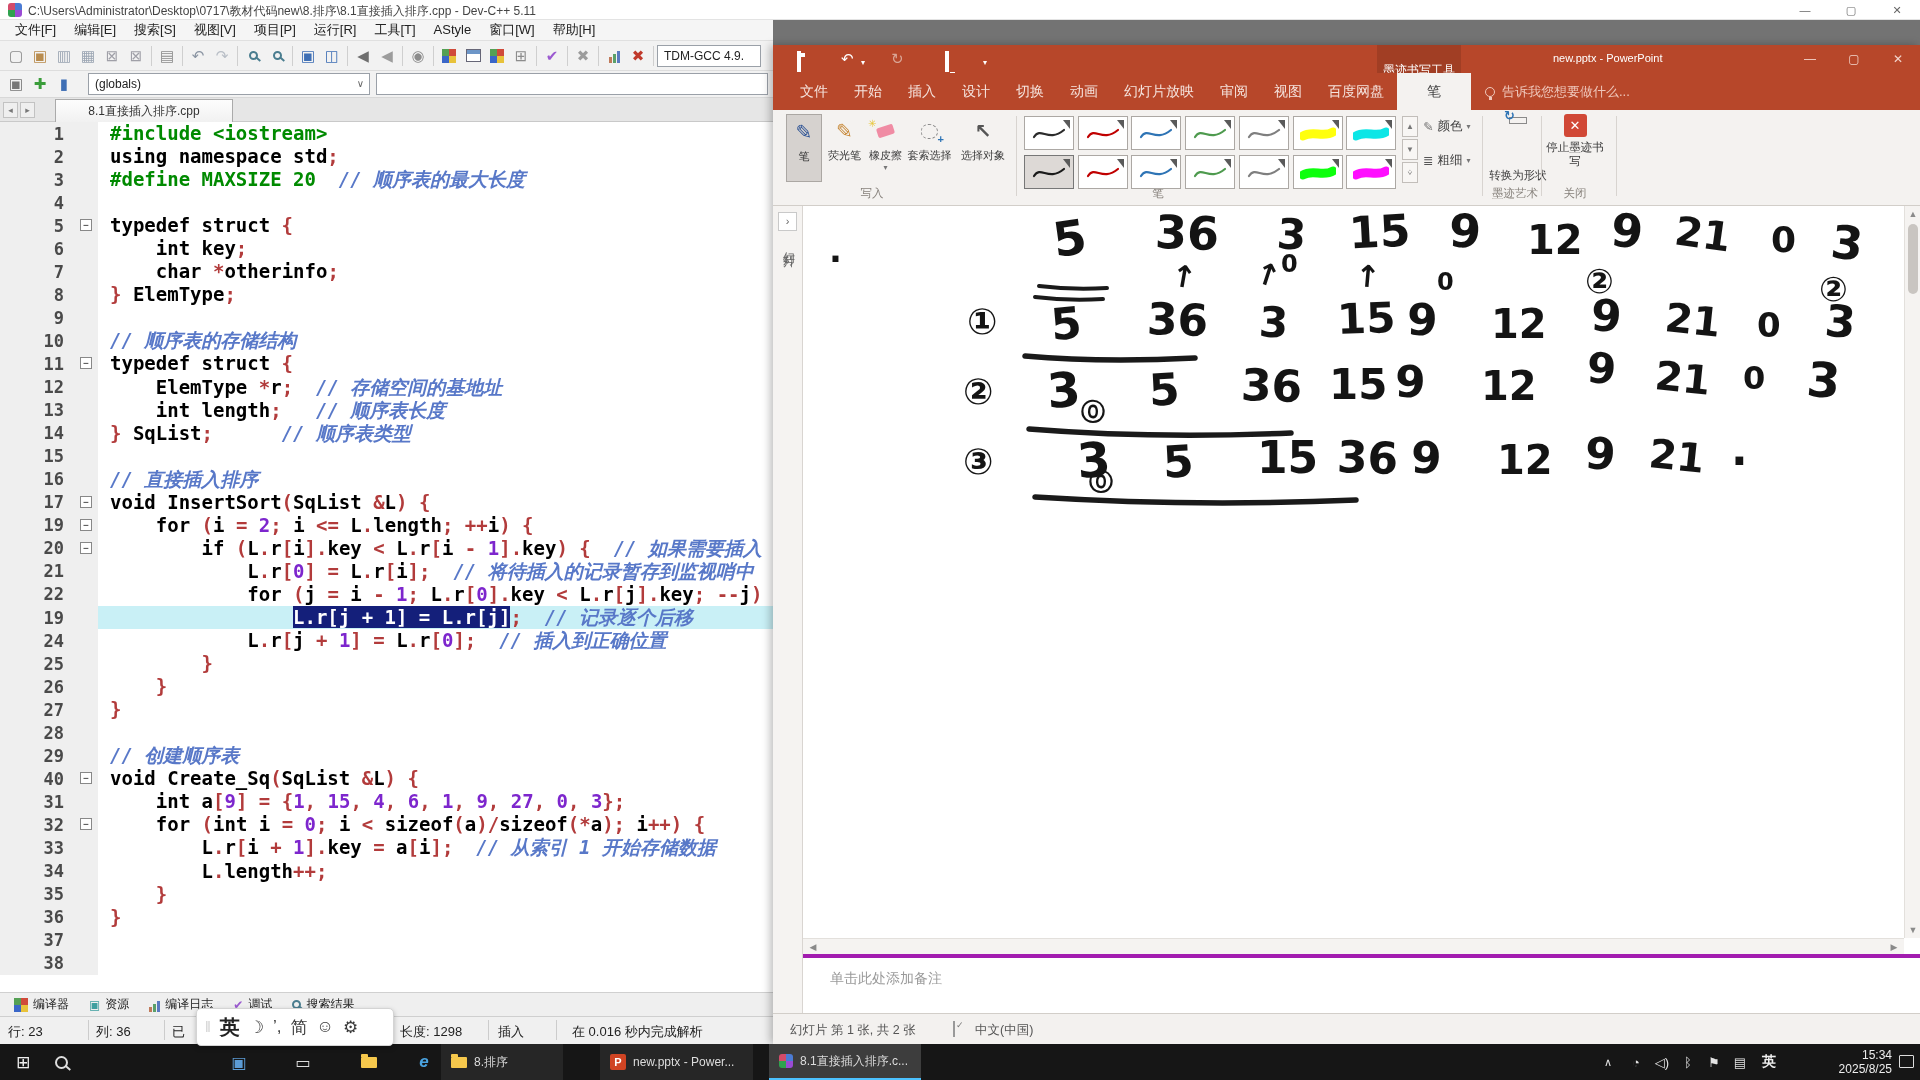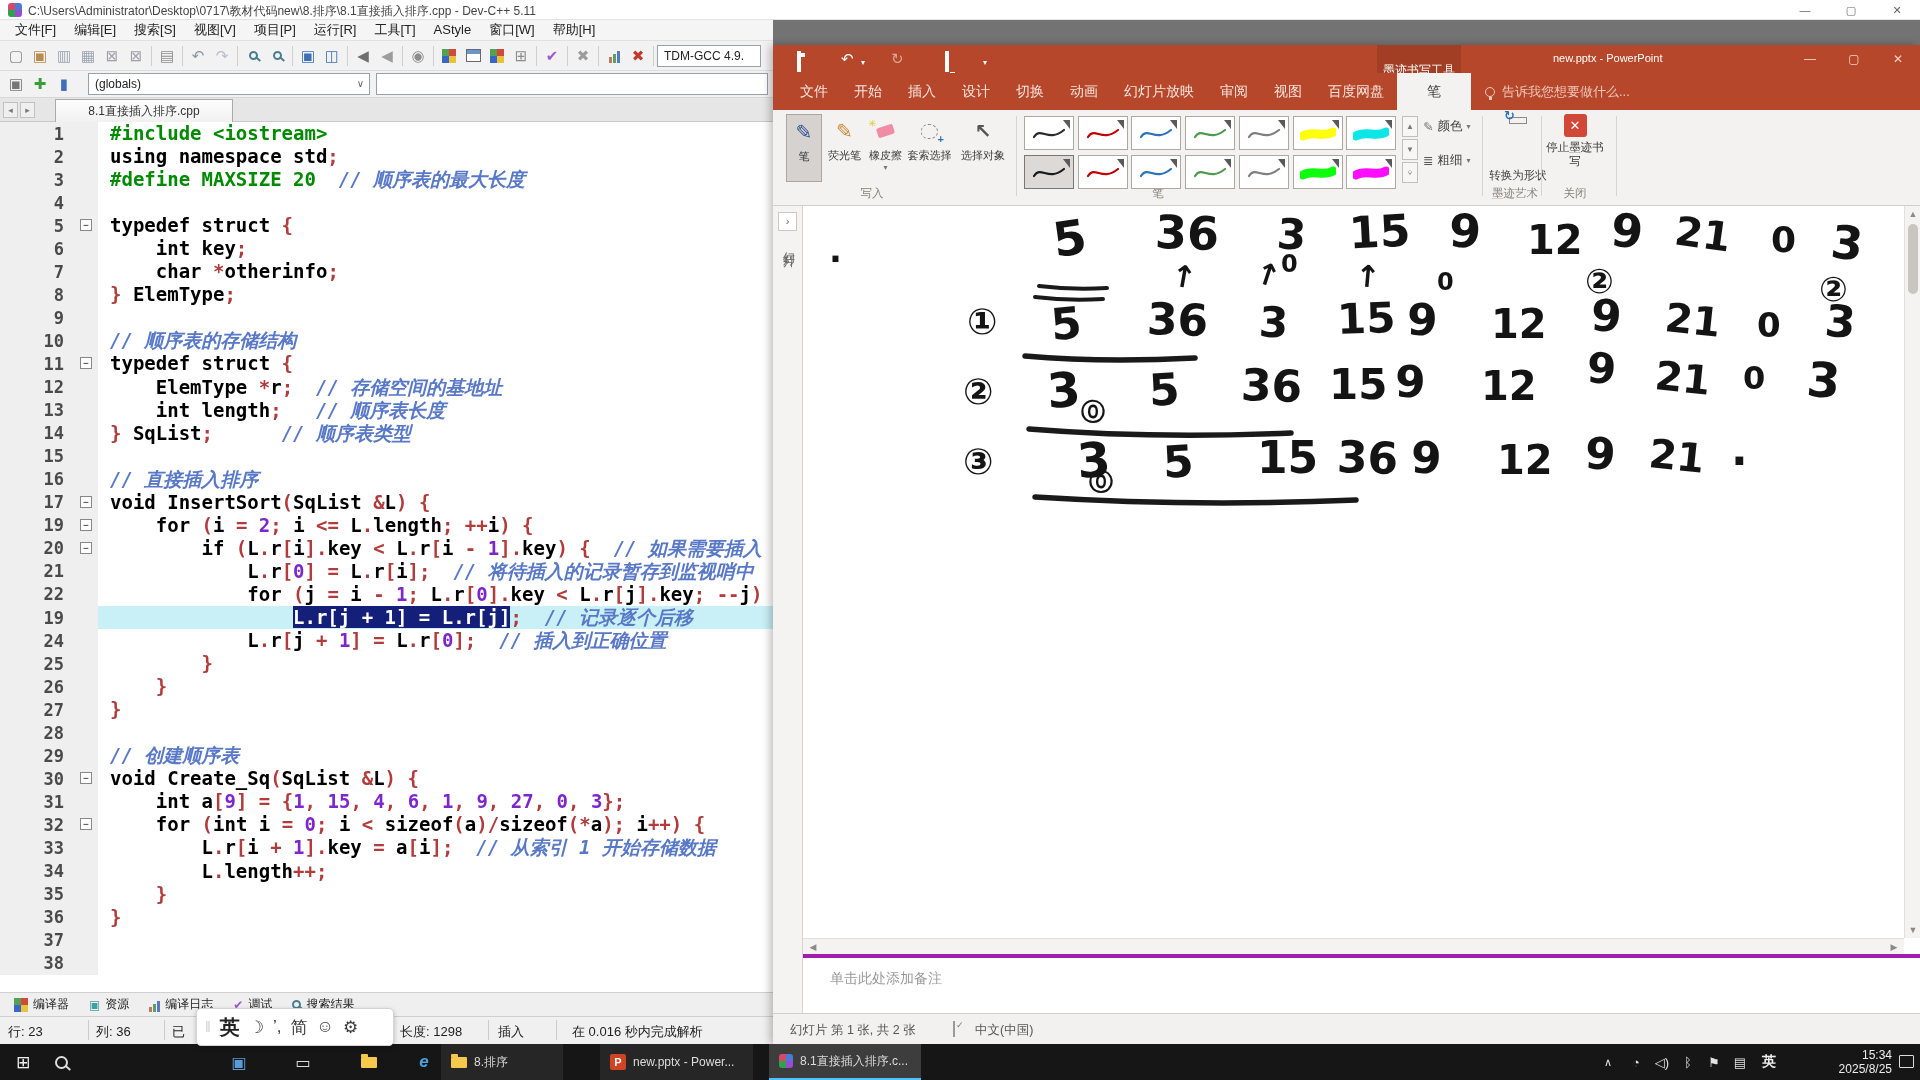--- a/index.html
+++ b/index.html
@@ -397,21 +397,21 @@
         <span class="codecell" data-interactable="false"></span>
       </div>
       <div class="line" data-interactable="false">
         <span class="gut" data-interactable="false">
           <span class="num" data-interactable="false">29</span>
         </span>
         <span class="codecell" data-interactable="false"><span class="tok-c" data-interactable="false">// 创建顺序表</span></span>
       </div>
       <div class="line" data-interactable="false">
         <span class="gut" data-interactable="false">
-          <span class="num" data-interactable="false">30</span>
+          <span class="num" data-interactable="false">40</span>
           <span class="fold" data-interactable="true">−</span>
         </span>
         <span class="codecell" data-interactable="false"><span class="tok-k" data-interactable="false">void</span><span class="tok-t" data-interactable="false"> Create_Sq</span><span class="tok-p" data-interactable="false">(</span><span class="tok-t" data-interactable="false">SqList </span><span class="tok-p" data-interactable="false">&amp;</span><span class="tok-t" data-interactable="false">L</span><span class="tok-p" data-interactable="false">)</span><span class="tok-t" data-interactable="false"> </span><span class="tok-p" data-interactable="false">{</span></span>
       </div>
       <div class="line" data-interactable="false">
         <span class="gut" data-interactable="false">
           <span class="num" data-interactable="false">31</span>
         </span>
         <span class="codecell" data-interactable="false"><span class="tok-t" data-interactable="false">    </span><span class="tok-k" data-interactable="false">int</span><span class="tok-t" data-interactable="false"> a</span><span class="tok-p" data-interactable="false">[</span><span class="tok-n" data-interactable="false">9</span><span class="tok-p" data-interactable="false">]</span><span class="tok-t" data-interactable="false"> </span><span class="tok-p" data-interactable="false">=</span><span class="tok-t" data-interactable="false"> </span><span class="tok-p" data-interactable="false">{</span><span class="tok-n" data-interactable="false">1</span><span class="tok-p" data-interactable="false">,</span><span class="tok-t" data-interactable="false"> </span><span class="tok-n" data-interactable="false">15</span><span class="tok-p" data-interactable="false">,</span><span class="tok-t" data-interactable="false"> </span><span class="tok-n" data-interactable="false">4</span><span class="tok-p" data-interactable="false">,</span><span class="tok-t" data-interactable="false"> </span><span class="tok-n" data-interactable="false">6</span><span class="tok-p" data-interactable="false">,</span><span class="tok-t" data-interactable="false"> </span><span class="tok-n" data-interactable="false">1</span><span class="tok-p" data-interactable="false">,</span><span class="tok-t" data-interactable="false"> </span><span class="tok-n" data-interactable="false">9</span><span class="tok-p" data-interactable="false">,</span><span class="tok-t" data-interactable="false"> </span><span class="tok-n" data-interactable="false">27</span><span class="tok-p" data-interactable="false">,</span><span class="tok-t" data-interactable="false"> </span><span class="tok-n" data-interactable="false">0</span><span class="tok-p" data-interactable="false">,</span><span class="tok-t" data-interactable="false"> </span><span class="tok-n" data-interactable="false">3</span><span class="tok-p" data-interactable="false">};</span></span>
       </div>

